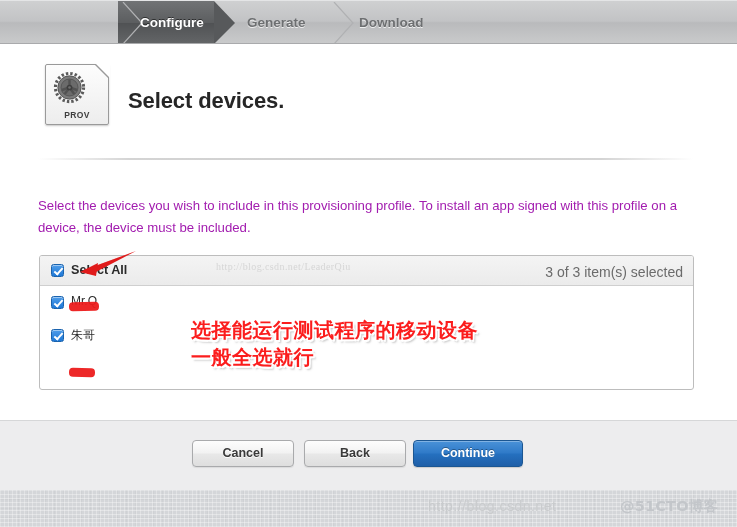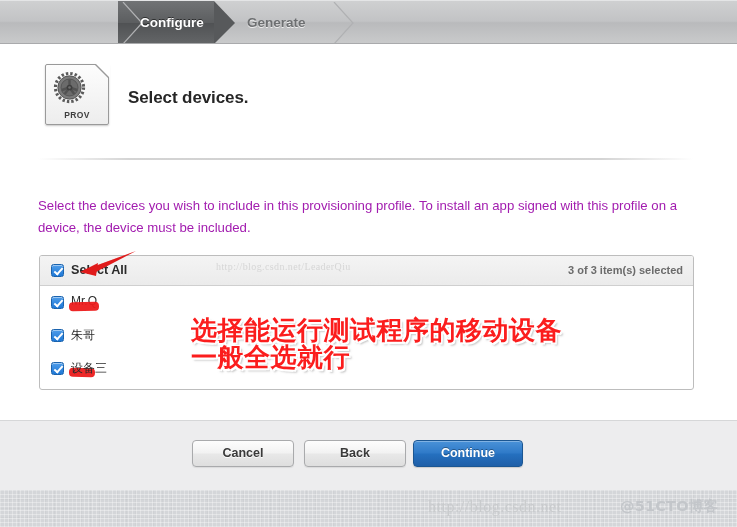--- a/index.html
+++ b/index.html
@@ -136,21 +136,21 @@
     font-weight: bold;
     letter-spacing: 0.4px;
     color: #3f3f3f;
     font-family: "Liberation Sans", sans-serif;
   }
 
   #page-title {
     position: absolute;
     left: 128px;
     top: 44px;
-    font-size: 17px;
+    font-size: 22px;
     font-weight: bold;
     color: #262626;
     letter-spacing: -0.1px;
   }
 
   
   #divider {
     position: absolute;
     left: 38px;
     top: 114px;
@@ -193,23 +193,22 @@
     left: 31px;
     top: 7px;
     font-size: 12.6px;
     font-weight: bold;
     color: #2b2b2b;
   }
   #list-header .hdr-count {
     position: absolute;
     right: 10px;
     top: 8px;
-    font-size: 11px;
+    font-size: 14px;
     color: #6b6b6b;
-    font-weight: bold;
   }
   #list-header .hdr-watermark {
     position: absolute;
     left: 176px;
     top: 5px;
     font-family: "Liberation Serif", serif;
     font-size: 10px;
     color: #d6d6d6;
     letter-spacing: 0.4px;
     white-space: nowrap;
@@ -306,39 +305,39 @@
     position: absolute;
     inset: 0;
     z-index: 20;
     pointer-events: none;
   }
   #cn-note {
     position: absolute;
     left: 191px;
     top: 317px;
     font-family: "DejaVu Sans", sans-serif;
-    font-size: 26px;
+    font-size: 20px;
     font-weight: bold;
     line-height: 27px;
     color: #fb1d1d;
     text-shadow:
       1.5px 1.5px 0 #ffffff, -1.5px 1.5px 0 #ffffff,
       1.5px -1.5px 0 #ffffff, -1.5px -1.5px 0 #ffffff,
       2.5px 2.5px 2px rgba(150,150,150,0.55);
     white-space: pre-line;
     letter-spacing: 0.5px;
   }
 
   
   #wm-bottom-url {
     position: absolute;
     left: 428px;
     top: 498px;
-    font-family: Liberation Serif, serif;
-    font-size: 16px;
+    font-family: Liberation Sans, sans-serif;
+    font-size: 14px;
     color: #c9cbcd;
     letter-spacing: 0.5px;
     z-index: 10;
     white-space: nowrap;
   }
   #wm-bottom-brand {
     position: absolute;
     left: 620px;
     top: 497px;
     font-family: "DejaVu Sans", sans-serif;
@@ -371,20 +370,23 @@
   <div class="step current dark-tip" id="step-1" style="left:118px; width:96px; padding-left:22px;">
     <span class="lbl">Configure</span>
   </div>
 
   <div class="chev" style="left:333px;">
     <svg width="22" height="42" viewBox="0 0 22 42">
       <path d="M1 0 L20 21 L1 42" fill="none" stroke="#b0b1b3" stroke-width="1.2"></path>
     </svg>
   </div>
 
+  <div class="step todo" id="step-3" style="left:348px; width:130px; padding-left:11px;">
+    <span class="lbl">Download</span>
+  </div>
 </div>
 
 <div id="content">
 
   <div id="doc-icon">
     <div class="sheet"></div>
     <div class="fold"></div>
     <div class="gear">
       <svg width="37" height="37" viewBox="0 0 40 40">
         <g transform="translate(20,20)">
@@ -428,25 +430,20 @@
       <span class="device-name">Mr.Q</span>
       <span class="redact r1" style="top:16px; width:30px;"></span>
     </div>
 
     <div class="device-row">
       <span class="cb"></span>
       <span class="device-name">朱哥</span>
       <span class="redact r2" style="top:49px; width:26px;"></span>
     </div>
 
-    <div class="device-row">
-      <span class="cb"></span>
-      <span class="device-name">设备三</span>
-
-    </div>
 
   </div>
 </div>
 
 <div id="footer">
   <div class="btn secondary" id="btn-cancel">Cancel</div>
   <div class="btn secondary" id="btn-back">Back</div>
   <div class="btn primary" id="btn-continue">Continue</div>
 </div>
 

